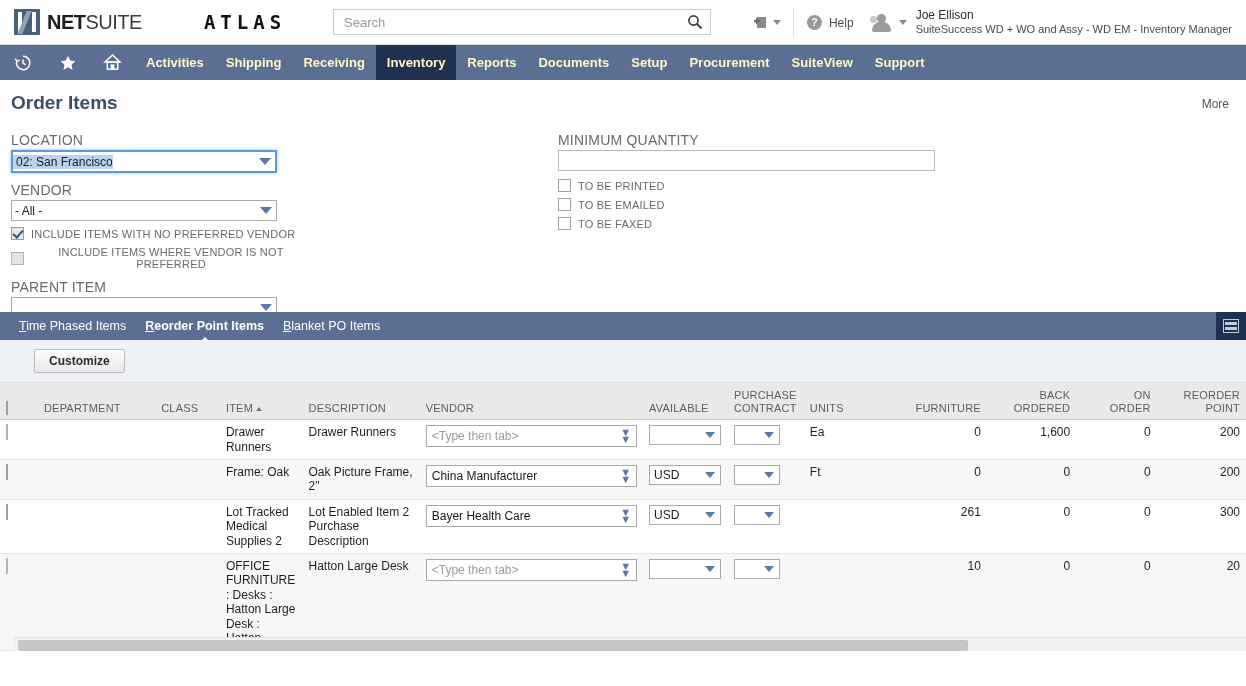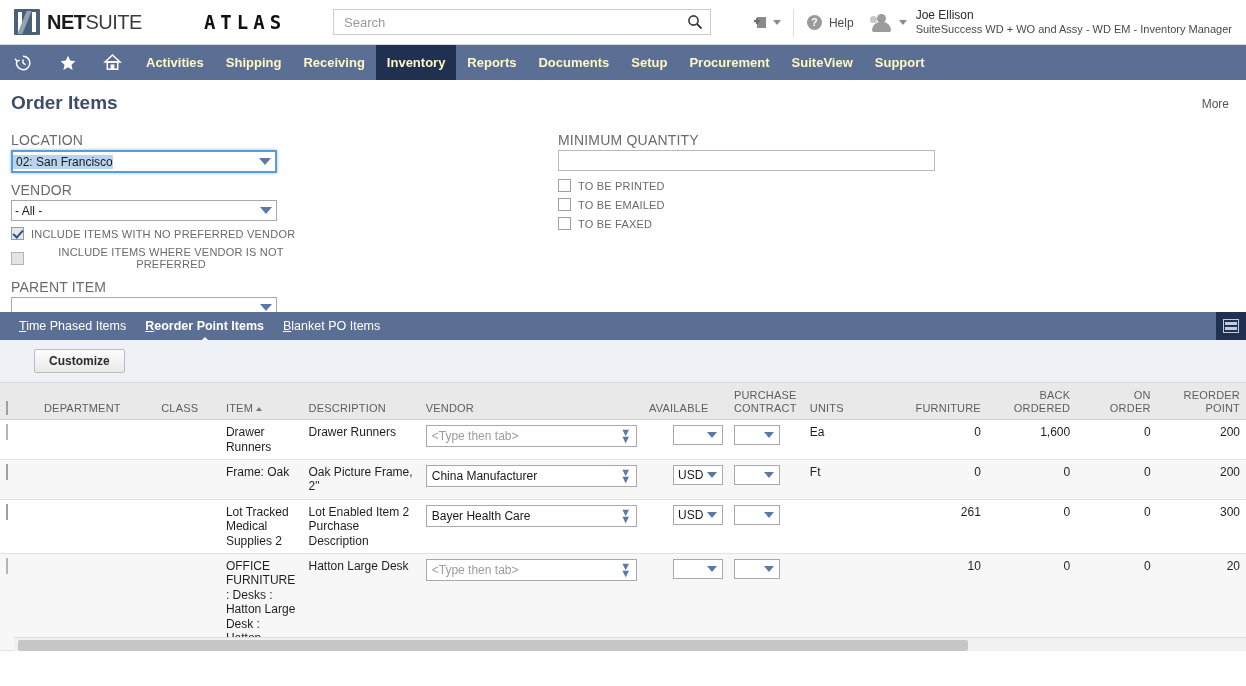--- a/index.html
+++ b/index.html
@@ -373,21 +373,21 @@
     position: absolute; right: 5px; top: 6px;
     width: 0; height: 0;
     border-left: 5px solid transparent;
     border-right: 5px solid transparent;
     border-top: 6px solid #5b79a6;
   }
   .cell-select .cv {
     font-size: 12px; color: #1a1a1a;
     padding-left: 4px; line-height: 18px;
   }
-  .w-cur { width: 50px; margin-left: 24px; }
+  .w-cur { width: 72px; }
   .w-pc  { width: 46px; }
 
   .lookup {
     height: 22px;
     border: 1px solid #a9a9a9;
     background: #ffffff;
     position: relative;
     cursor: text;
   }
   .lookup .lv {

